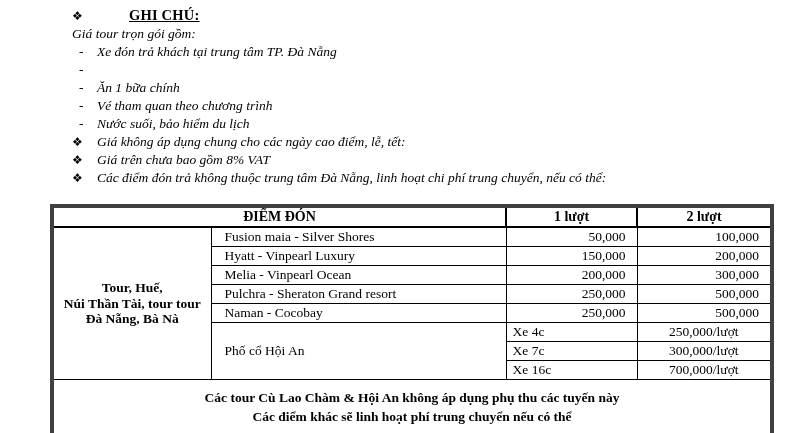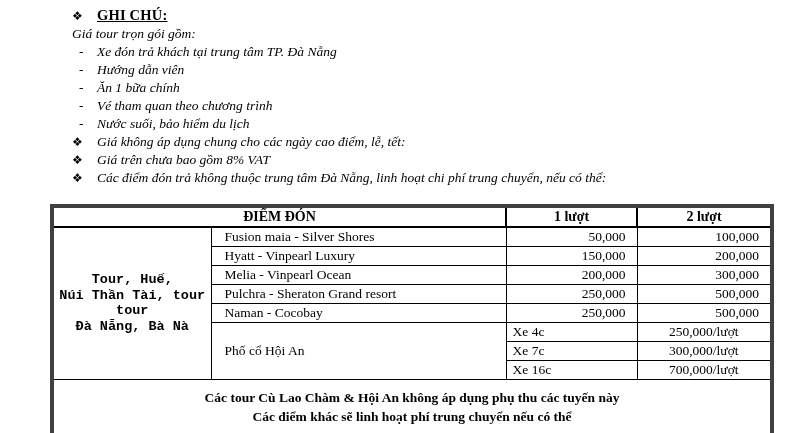--- a/index.html
+++ b/index.html
@@ -5,34 +5,34 @@
   * { margin:0; padding:0; box-sizing:border-box; }
   html,body { width:794px; height:433px; background:#ffffff; }
   body { font-family:"Liberation Serif", serif; color:#000; position:relative; overflow:hidden; }
 
   
   .notes { position:absolute; left:72px; top:6px; font-size:13.5px; }
   .note-line { display:flex; align-items:baseline; line-height:18px; }
   .marker { width:25px; flex:0 0 25px; font-style:normal; font-size:12px; }
   .dash-marker { width:25px; flex:0 0 25px; padding-left:7px; font-style:italic; }
   .note-title-line { font-style:normal; }
-  .note-title { font-weight:bold; font-size:14.5px; text-decoration:underline; letter-spacing:0.2px; }
+  .note-title { font-weight:bold; font-size:14.5px; text-decoration:underline; letter-spacing:0.2px;margin-left:32px; }
   .italic { font-style:italic; }
 
   
   table.pricing { position:absolute; left:50px; top:204px; width:720px;
                   border-collapse:collapse; table-layout:fixed;
                   border:4px solid #404040; font-size:13.5px; }
   .pricing col.c1 { width:159px; }
   .pricing col.c2 { width:295px; }
   .pricing col.c3 { width:131px; }
   .pricing col.c4 { width:135px; }
   .pricing th, .pricing td { border:1px solid #000; height:19px; line-height:1.15; padding:1px 6px; overflow:hidden; }
   .pricing th { border-width:2px; font-weight:bold; height:21px; text-align:center; font-size:14px; padding:1px 4px; }
-  td.group-cell { font-weight:bold; text-align:center; vertical-align:middle; padding:1px 0;font-family:Liberation Mono, monospace; }
+  td.group-cell { font-weight:bold; text-align:center; vertical-align:middle; padding:1px 0; }
   td.name-cell { text-align:left; vertical-align:middle; padding-left:13px; }
   td.price-cell { text-align:right; vertical-align:middle; padding-right:11px; }
   td.vehicle-cell { text-align:left; vertical-align:middle; }
   td.rate-cell { text-align:center; vertical-align:middle; }
   td.span-cell { vertical-align:middle;margin-left:32px; }
   td.footer-cell { font-weight:bold; text-align:center; vertical-align:middle; height:39px; padding:8px 4px; }
   .footer-line { line-height:19px; }
 </style>
 </head>
 <body>
@@ -45,21 +45,20 @@
   <div class="note-line italic">
     <span>Giá tour trọn gói gồm:</span>
   </div>
 
   <div class="note-line italic">
     <span class="dash-marker">-</span>
     <span>Xe đón trả khách tại trung tâm TP. Đà Nẵng</span>
   </div>
   <div class="note-line italic">
     <span class="dash-marker">-</span>
-    <span>Hướng dẫn viên</span>
   </div>
   <div class="note-line italic">
     <span class="dash-marker">-</span>
     <span>Ăn 1 bữa chính</span>
   </div>
   <div class="note-line italic">
     <span class="dash-marker">-</span>
     <span>Vé tham quan theo chương trình</span>
   </div>
   <div class="note-line italic">

